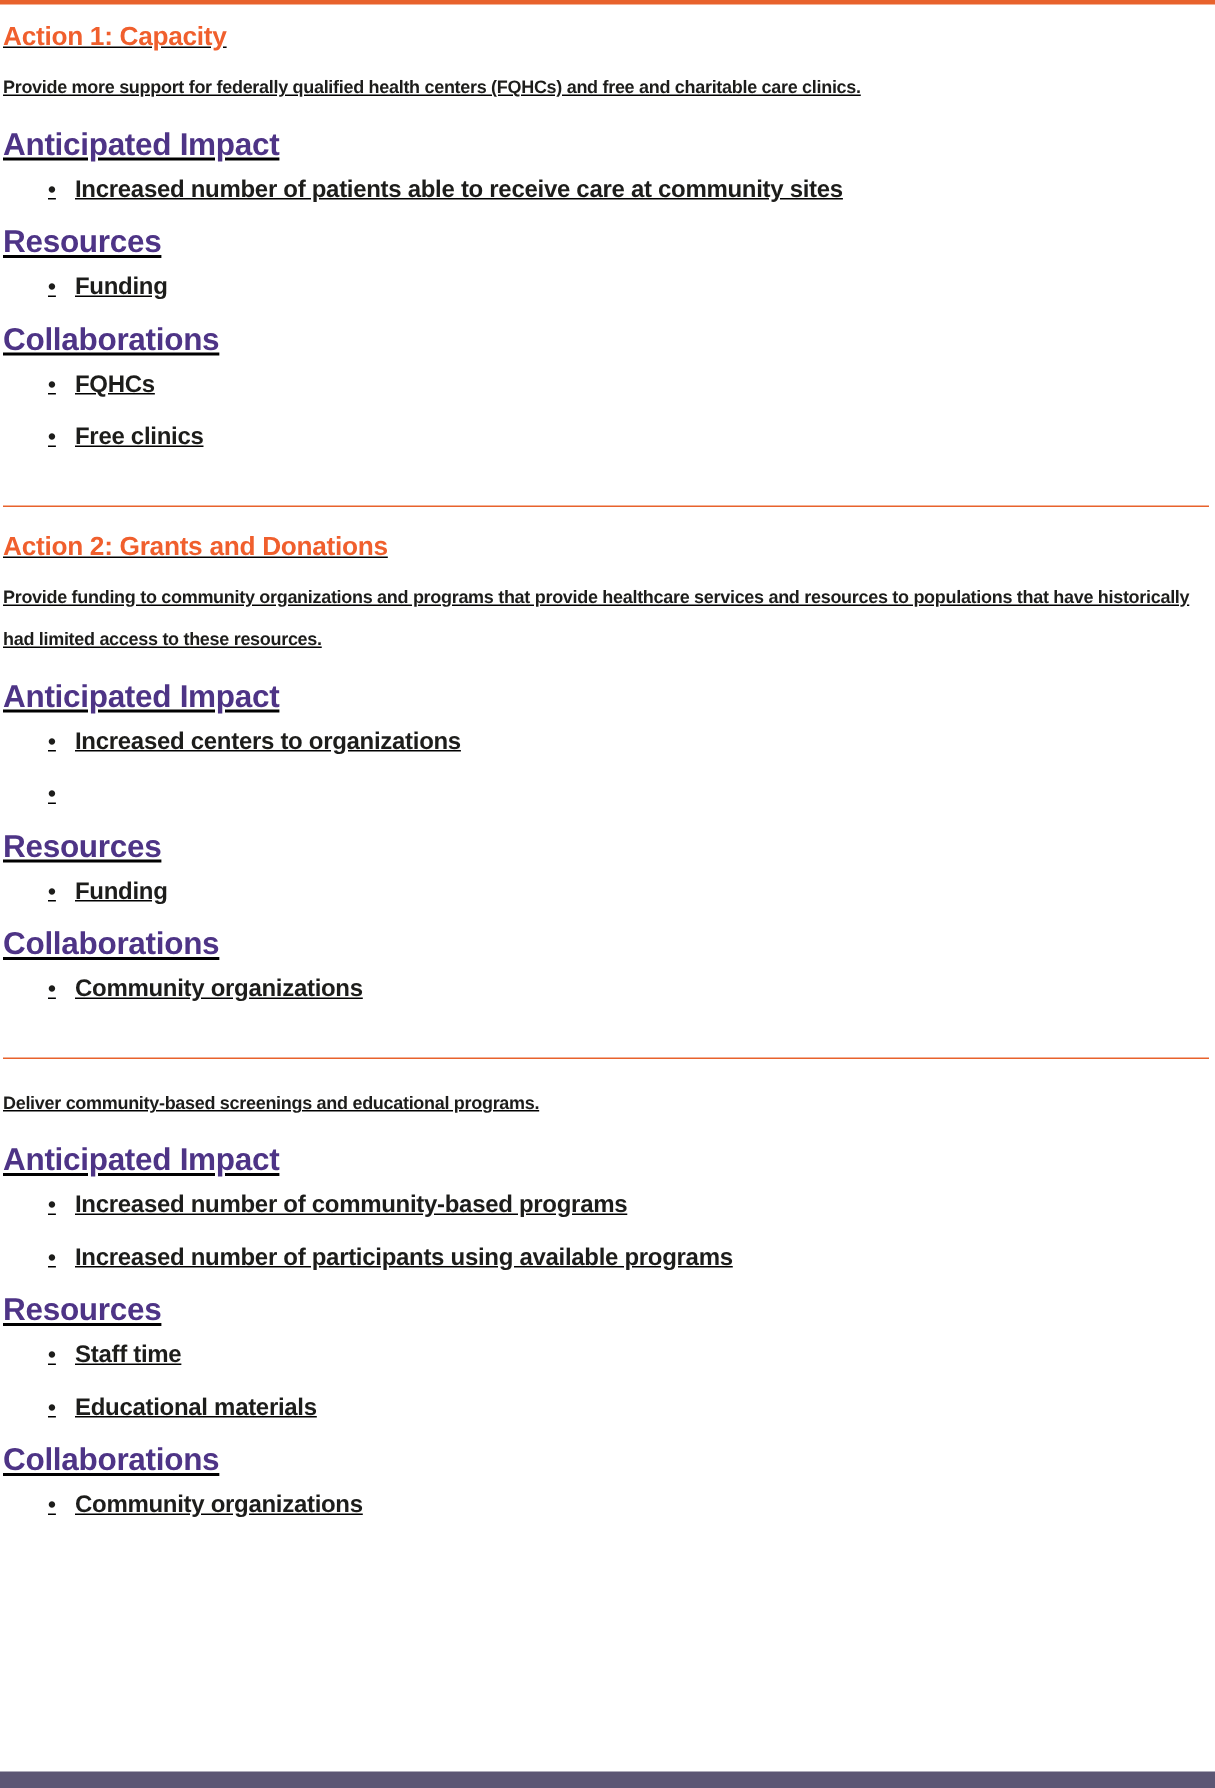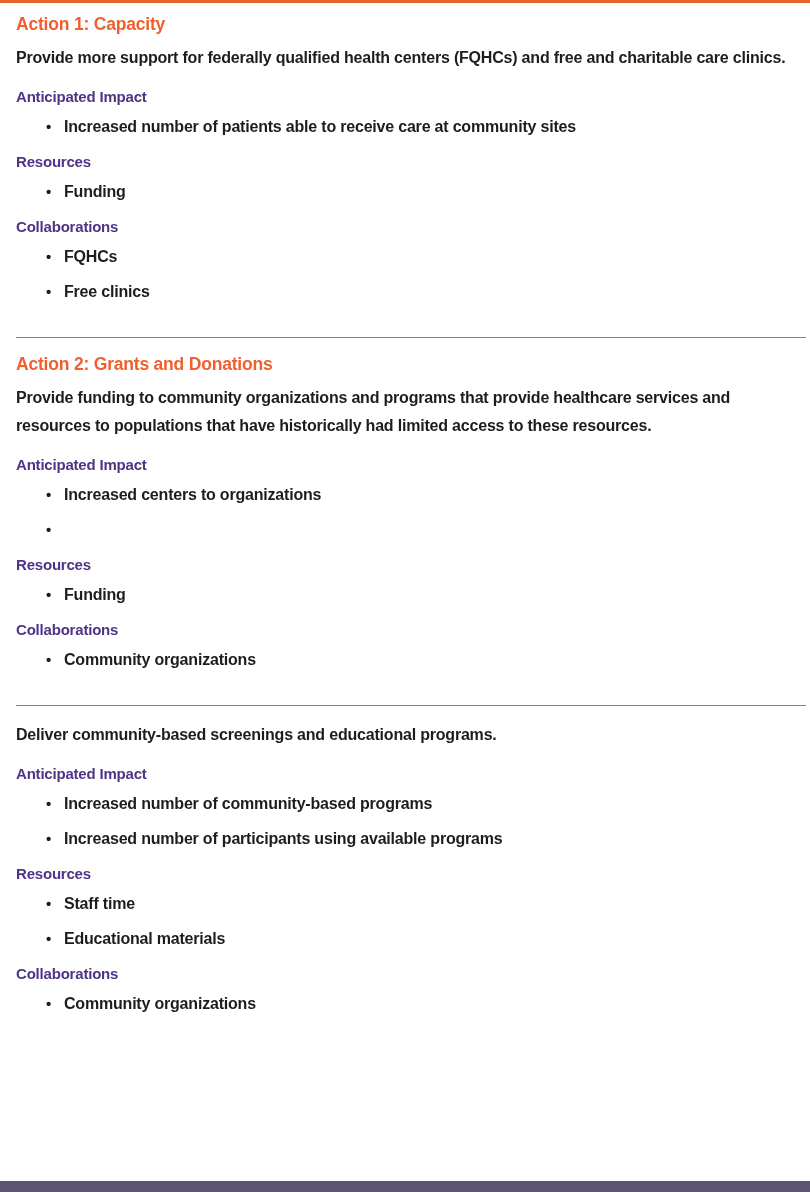--- a/index.html
+++ b/index.html
@@ -21,48 +21,49 @@
     overflow:hidden;
     margin:0 auto;
   }
   .top-rule{
     position:absolute;
     top:0;left:0;right:0;
     height:3px;
     background:var(--rule-orange);
   }
   .content{
-    padding:13px 4px 0 16px;
+    padding:13px 4px 0 2px;
+    text-decoration:underline;
   }
   .divider{
     border:none;
     border-top:1px solid var(--rule-orange);
     margin:34px 0 15px 0;
     width:100%;
   }
   .section-title{
     color:var(--orange);
     font-size:17.5px;
     font-weight:bold;
     letter-spacing:-0.2px;
     line-height:22px;
     margin:0 0 9px 0;
   }
   .section-desc{
     color:var(--ink);
-    font-size:16px;
+    font-size:12px;
     font-weight:bold;
     letter-spacing:-0.2px;
     line-height:28px;
     margin:0 0 14px 0;
     max-width:808px;
   }
   .group-heading{
     color:var(--purple);
-    font-size:15px;
+    font-size:21px;
     font-weight:bold;
     letter-spacing:-0.2px;
     line-height:22px;
     margin:13px 0 8px 0;
   }
   ul.bullet-list{
     list-style:none;
     margin:0;
     padding:0;
   }

